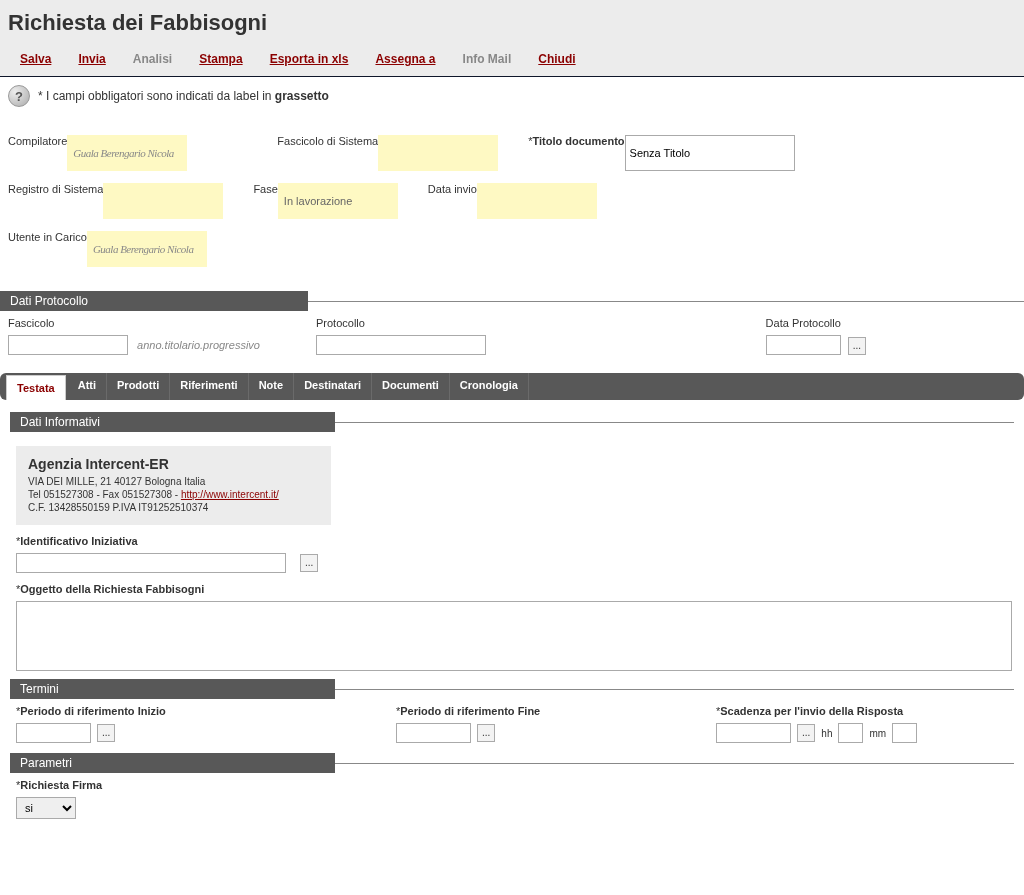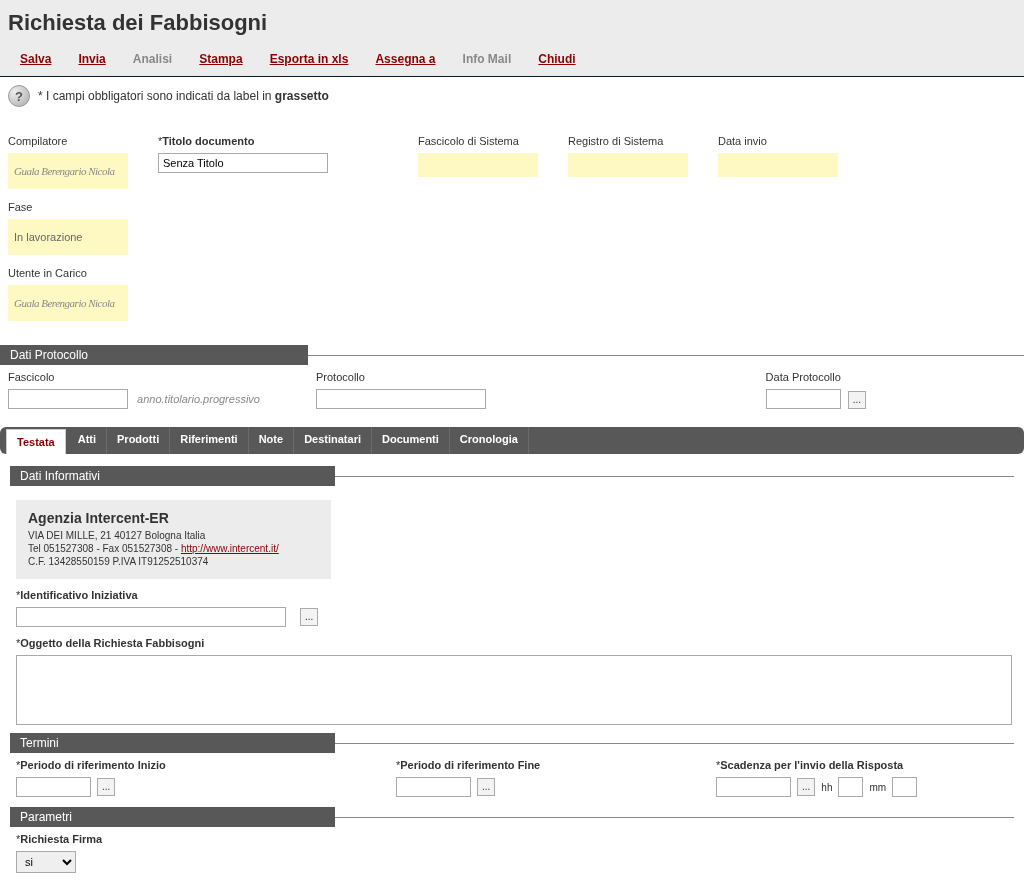--- a/index.html
+++ b/index.html
@@ -58,21 +58,20 @@
   .infobar-text strong { font-weight: bold; }
 
   .form-grid {
     display: flex;
     flex-wrap: wrap;
     padding: 20px 8px 10px 8px;
     gap: 0;
   }
   .field {
     display: flex;
-    flex-direction: column;
     margin-right: 30px;
     margin-bottom: 12px;
   }
   .field label {
     font-size: 11px;
     color: #333;
     margin-bottom: 6px;
   }
   .field label.req { font-weight: bold; }
   .field label.req::before { content: "*"; font-weight: normal; }
@@ -236,39 +235,39 @@
   <div class="infobar-text">
     <span>* I campi obbligatori sono indicati da label in </span><strong>grassetto</strong>
   </div>
 </div>
 
 <div class="form-grid">
   <div class="field">
     <label>Compilatore</label>
     <div class="ro-box scribble w120">Guala Berengario Nicola</div>
   </div>
-  <div class="field">
-    <label class="req">Titolo documento</label>
-    <input type="text" class="w170" value="Senza Titolo" style="">
-  </div>
   <div class="field" style="margin-left:60px;">
     <label>Fascicolo di Sistema</label>
     <div class="ro-box w120"></div>
   </div>
   <div class="field">
+    <label class="req">Titolo documento</label>
+    <input type="text" class="w170" value="Senza Titolo" style="">
+  </div>
+  <div class="field">
     <label>Registro di Sistema</label>
     <div class="ro-box w70"></div>
   </div>
   <div class="field">
+    <label>Fase</label>
+    <div class="ro-box">In lavorazione</div>
+  </div>
+  <div class="field">
     <label>Data invio</label>
     <div class="ro-box w70"></div>
-  </div>
-  <div class="field">
-    <label>Fase</label>
-    <div class="ro-box">In lavorazione</div>
   </div>
   <div style="flex-basis:100%; height:0;"></div>
   <div class="field">
     <label>Utente in Carico</label>
     <div class="ro-box scribble w120">Guala Berengario Nicola</div>
   </div>
 </div>
 
 <div class="section-head-row">
   <div class="section-head">Dati Protocollo</div>

